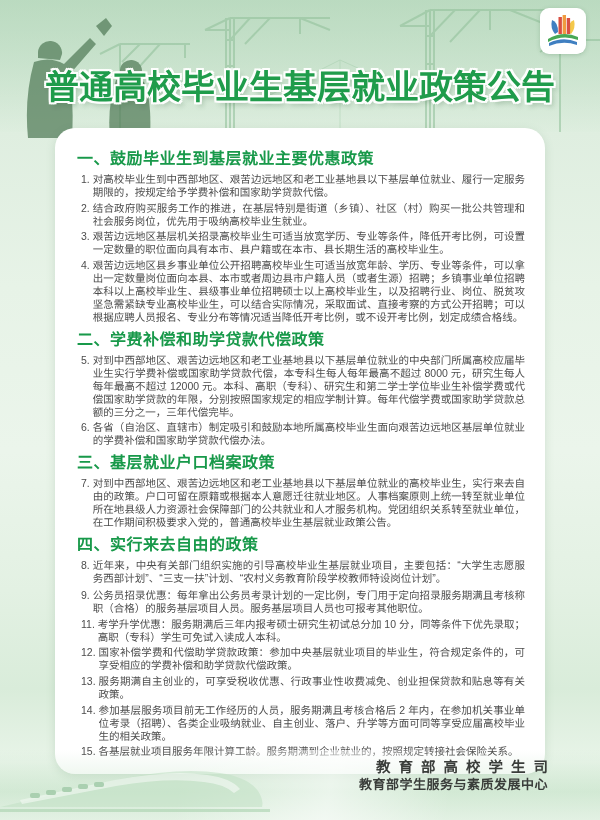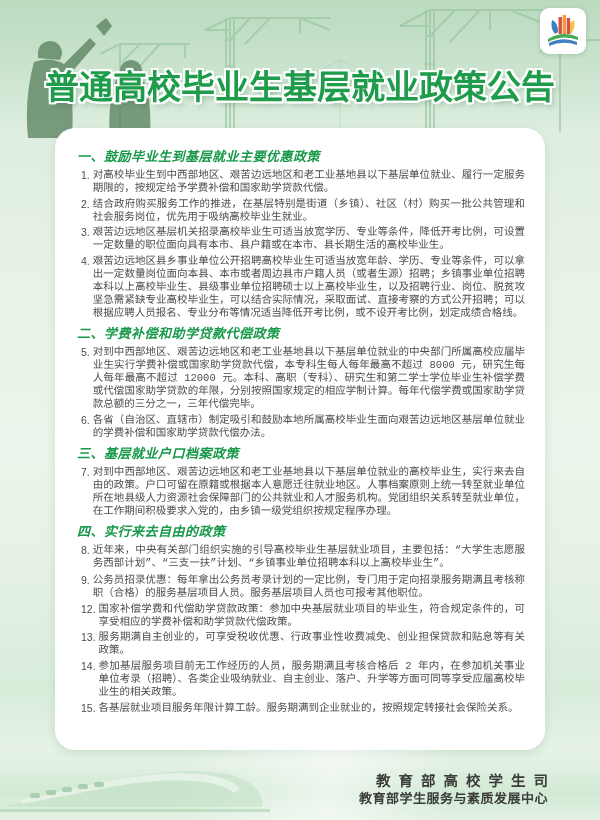--- a/index.html
+++ b/index.html
@@ -61,63 +61,60 @@
     min-height: 622px;
     background: #ffffff;
     border-radius: 20px;
     box-shadow: 0 3px 10px rgba(80,130,90,.18);
     padding: 15px 20px 12px 20px;
   }
 
   .policy-section { margin-bottom: 4px; }
   .section-heading {
     color: #18994a;
-    font-size: 13px;
+    font-size: 16px;
     font-weight: bold;
     line-height: 1.25;
     margin: 6px 0 4px 2px;
     letter-spacing: .5px;
-    font-style: italic;
   }
   .item-list { list-style: none; }
   .policy-item {
     display: flex;
     align-items: flex-start;
     font-size: 10.5px;
     line-height: 1.24;
     color: #4c4c4c;
     margin: 0 0 2.5px 6px;
   }
   .item-num {
     flex: 0 0 auto;
     white-space: nowrap;
     margin-right: 3px;
   }
   .item-text {
     flex: 1 1 auto;
     text-align: justify;
-    font-family: Liberation Mono, monospace;
   }
 
   
   .train { position: absolute; left: 0; bottom: 0; }
   .streaks {
     position: absolute; left: 0; bottom: 0; width: 600px; height: 70px;
     background:
       linear-gradient(100deg, rgba(255,255,255,0) 30%, rgba(255,255,255,.55) 55%, rgba(255,255,255,0) 75%),
       linear-gradient(180deg, rgba(255,255,255,0) 0%, rgba(196,226,199,.45) 60%, rgba(236,246,236,.6) 100%);
   }
   .footer-org {
     position: absolute;
     right: 52px;
     top: 758px;
     text-align: right;
     color: #3a3d3a;
     font-weight: bold;
-    margin-top: 14px;
   }
   .footer-line1 {
     font-size: 14.5px;
     letter-spacing: 8px;
     margin-right: -8px;
     line-height: 1.25;
   }
   .footer-line2 {
     font-size: 13px;
     letter-spacing: .5px;
@@ -209,43 +206,47 @@
     <span class="item-text">各省（自治区、直辖市）制定吸引和鼓励本地所属高校毕业生面向艰苦边远地区基层单位就业的学费补偿和国家助学贷款代偿办法。</span>
   </li>
 </ol>
   </section>
 
   <section class="policy-section">
     <h2 class="section-heading">三、基层就业户口档案政策</h2>
     <ol class="item-list">
   <li class="policy-item">
     <span class="item-num">7.</span>
-    <span class="item-text">对到中西部地区、艰苦边远地区和老工业基地县以下基层单位就业的高校毕业生，实行来去自由的政策。户口可留在原籍或根据本人意愿迁往就业地区。人事档案原则上统一转至就业单位所在地县级人力资源社会保障部门的公共就业和人才服务机构。党团组织关系转至就业单位，在工作期间积极要求入党的，由乡镇一级党组织按规定程序办理。</span>
+    <span class="item-text">对到中西部地区、艰苦边远地区和老工业基地县以下基层单位就业的高校毕业生，实行来去自由的政策。户口可留在原籍或根据本人意愿迁往就业地区。人事档案原则上统一转至就业单位所在地县级人力资源社会保障部门的公共就业和人才服务机构。党团组织关系转至就业单位，在工作期间积极要求入党的，普通高校毕业生基层就业政策公告。</span>
   </li>
 </ol>
   </section>
 
   <section class="policy-section">
     <h2 class="section-heading">四、实行来去自由的政策</h2>
     <ol class="item-list">
   <li class="policy-item">
     <span class="item-num">8.</span>
-    <span class="item-text">近年来，中央有关部门组织实施的引导高校毕业生基层就业项目，主要包括：“大学生志愿服务西部计划”、“三支一扶”计划、“乡镇事业单位招聘本科以上高校毕业生”。</span>
+    <span class="item-text">近年来，中央有关部门组织实施的引导高校毕业生基层就业项目，主要包括：“大学生志愿服务西部计划”、“三支一扶”计划、“农村义务教育阶段学校教师特设岗位计划”。</span>
   </li>
 </ol>
   </section>
 
   <section class="policy-section">
     <ol class="item-list">
   <li class="policy-item">
     <span class="item-num">9.</span>
     <span class="item-text">公务员招录优惠：每年拿出公务员考录计划的一定比例，专门用于定向招录服务期满且考核称职（合格）的服务基层项目人员。服务基层项目人员也可报考其他职位。</span>
   </li>
 
 
+  <li class="policy-item">
+    <span class="item-num">11.</span>
+    <span class="item-text">考学升学优惠：服务期满后三年内报考硕士研究生初试总分加 10 分，同等条件下优先录取；高职（专科）学生可免试入读成人本科。</span>
+  </li>
 
   <li class="policy-item">
     <span class="item-num">12.</span>
     <span class="item-text">国家补偿学费和代偿助学贷款政策：参加中央基层就业项目的毕业生，符合规定条件的，可享受相应的学费补偿和助学贷款代偿政策。</span>
   </li>
 
   <li class="policy-item">
     <span class="item-num">13.</span>
     <span class="item-text">服务期满自主创业的，可享受税收优惠、行政事业性收费减免、创业担保贷款和贴息等有关政策。</span>
   </li>

